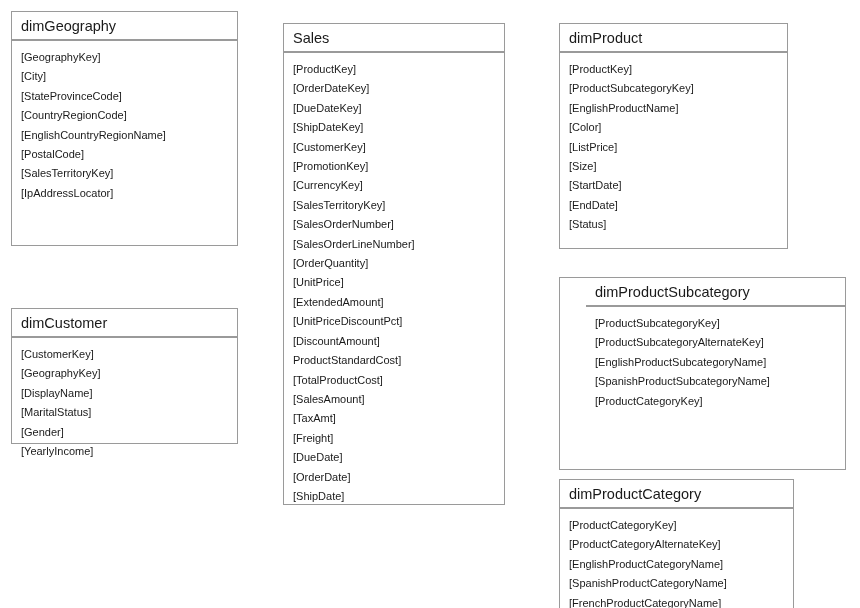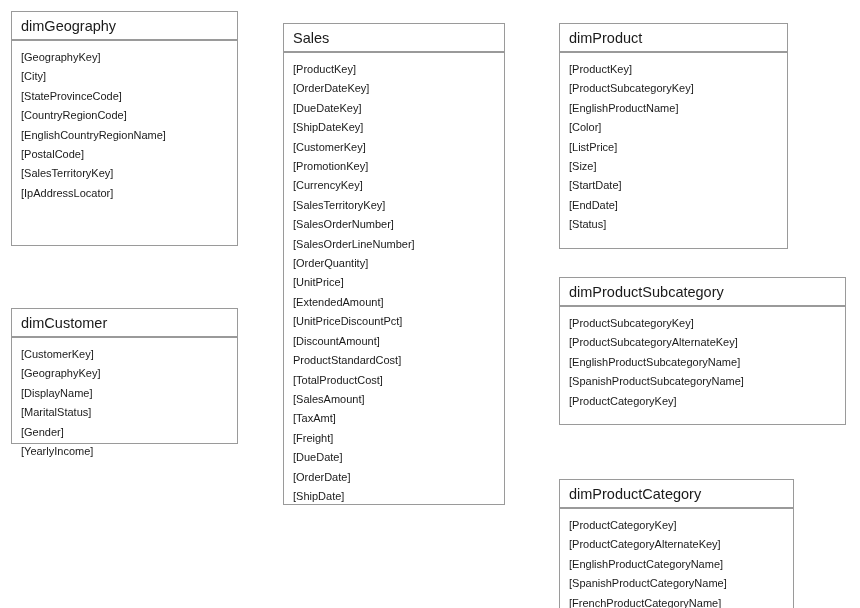--- a/index.html
+++ b/index.html
@@ -45,21 +45,21 @@
     line-height: 19.4px;
     color: #1a1a1a;
     white-space: nowrap;
   }
 
   
   #ent-dimgeography        { left: 11px;  top: 11px;  width: 227px; height: 235px; }
   #ent-dimcustomer         { left: 11px;  top: 308px; width: 227px; height: 136px; }
   #ent-sales               { left: 283px; top: 23px;  width: 222px; height: 482px; }
   #ent-dimproduct          { left: 559px; top: 23px;  width: 229px; height: 226px; }
-  #ent-dimproductsubcat    { left: 559px; top: 277px; width: 287px; height: 148px; }
+  #ent-dimproductsubcat    { left: 559px; top: 277px; width: 287px; height: 193px; padding-left: 26px; }
   #ent-dimproductcategory  { left: 559px; top: 479px; width: 235px; height: 131px; }
 </style>
 </head>
 <body>
 
 <div id="canvas">
 
   <div class="entity" id="ent-dimgeography">
     <div class="entity-header">dimGeography</div>
     <div class="entity-body">

